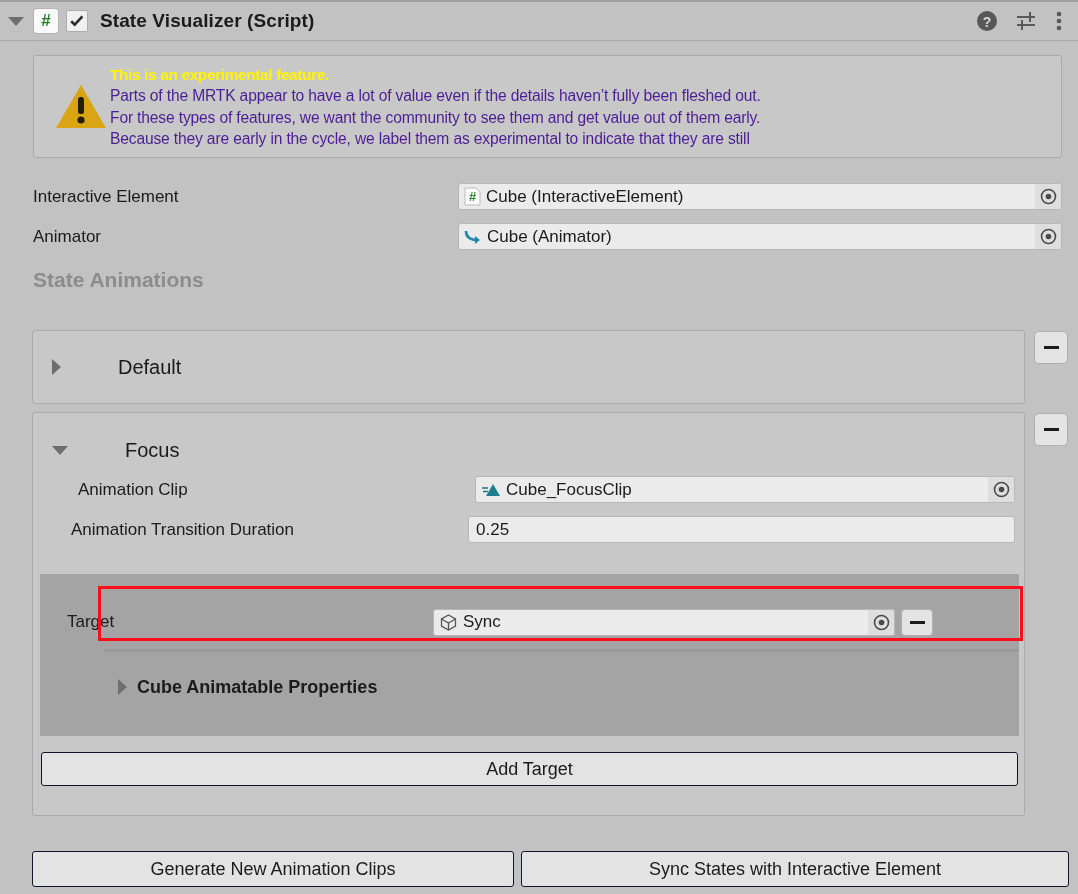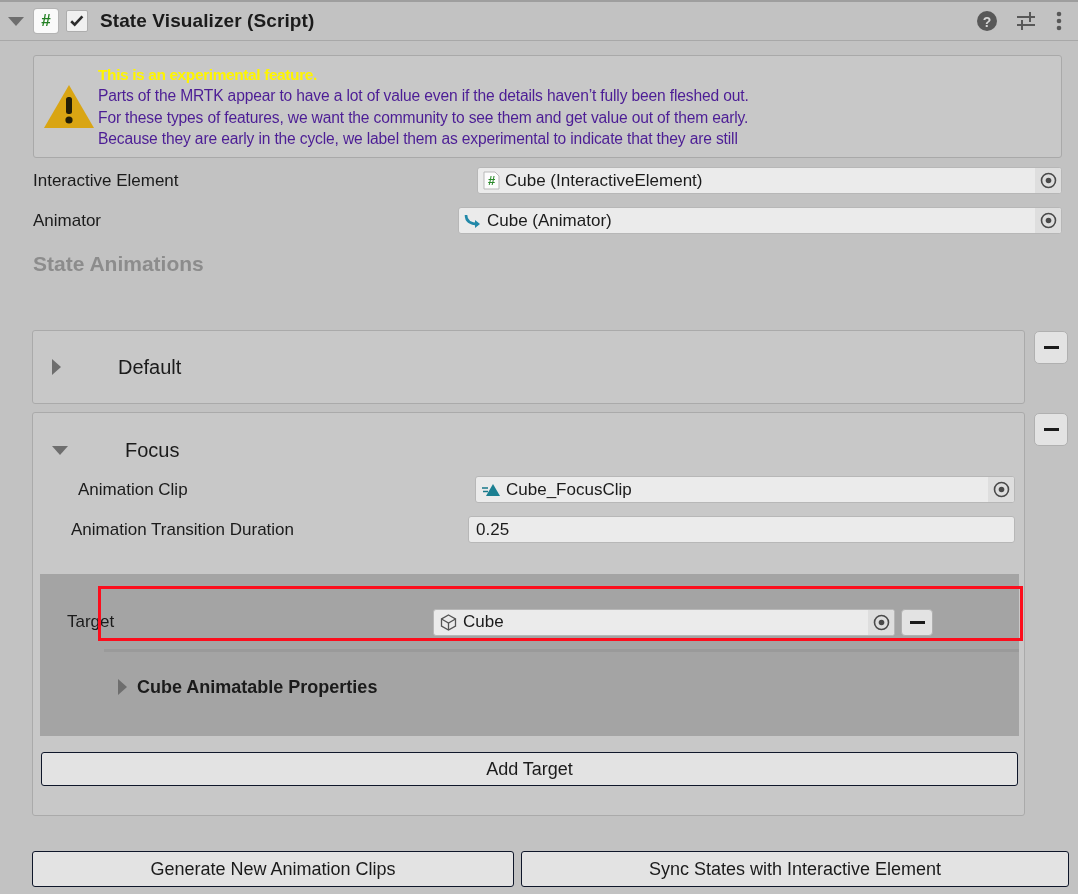--- a/index.html
+++ b/index.html
@@ -83,21 +83,21 @@
 
   
   .helpbox {
     margin: 14px 16px 0 33px;
     background: #c8c8c8;
     border: 1px solid #a9a9a9;
     border-radius: 3px;
     height: 103px;
     display: flex;
     align-items: center;
-    padding: 0 6px;
+    padding: 0 18px;
     box-sizing: border-box;
     overflow: hidden;
   }
   .warn-icon { width: 58px; flex: none; display: flex; justify-content: center; }
   .help-text { line-height: 21.5px; font-size: 15.5px; }
   .help-title { color: #fff500; font-weight: bold; font-size: 15.5px; letter-spacing: -0.4px; }
   .help-line { color: #4c1d95; font-size: 15.6px; letter-spacing: -0.15px; white-space: nowrap; }
 
   
   .prop-row {
@@ -256,21 +256,21 @@
       </svg>
     </div>
     <div class="help-text">
       <div class="help-title">This is an experimental feature.</div>
       <div class="help-line">Parts of the MRTK appear to have a lot of value even if the details haven’t fully been fleshed out.</div>
       <div class="help-line">For these types of features, we want the community to see them and get value out of them early.</div>
       <div class="help-line">Because they are early in the cycle, we label them as experimental to indicate that they are still</div>
     </div>
   </div>
 
-  <div class="prop-row" style="margin-top:7px;gap:19px;">
+  <div class="prop-row" style="margin-top:23px;">
     <div class="prop-label" style="width:425px;">Interactive Element</div>
     <div class="objfield" style="flex:1;">
       <span class="oficon">
         <svg width="17" height="19" viewBox="0 0 17 19">
           <path d="M1 1 h11 l4 4 v13 h-15 z" fill="#fcfcfc" stroke="#b9b9b9" stroke-width="1"></path>
           <text x="8.5" y="14" font-size="13" font-weight="bold" font-family="Liberation Sans, sans-serif" fill="#2b8a2b" text-anchor="middle">#</text>
         </svg>
       </span>
       <span class="ofname">Cube (InteractiveElement)</span>
       <span class="obj-picker">
@@ -351,21 +351,21 @@
         <div class="target-row">
           <div class="prop-label" style="margin-left:27px; width:366px;">Target</div>
           <div class="objfield" style="width:462px;">
             <span class="oficon">
               <svg width="19" height="19" viewBox="0 0 19 19">
                 <path d="M9.5 2 L16.5 6 L16.5 13 L9.5 17 L2.5 13 L2.5 6 Z" fill="none" stroke="#555" stroke-width="1.3"></path>
                 <path d="M2.5 6 L9.5 10 L16.5 6" fill="none" stroke="#555" stroke-width="1.3"></path>
                 <path d="M9.5 10 L9.5 17" fill="none" stroke="#555" stroke-width="1.3"></path>
               </svg>
             </span>
-            <span class="ofname">Cube</span>
+            <span class="ofname">Sync</span>
             <span class="obj-picker">
               <svg width="17" height="17" viewBox="0 0 17 17">
                 <circle cx="8.5" cy="8.5" r="7" fill="none" stroke="#4a4a4a" stroke-width="1.6"></circle>
                 <circle cx="8.5" cy="8.5" r="2.8" fill="#4a4a4a"></circle>
               </svg>
             </span>
           </div>
           <div class="minus-btn-sm" style="margin-left:6px;">
             <span class="minus-glyph"></span>
           </div>

